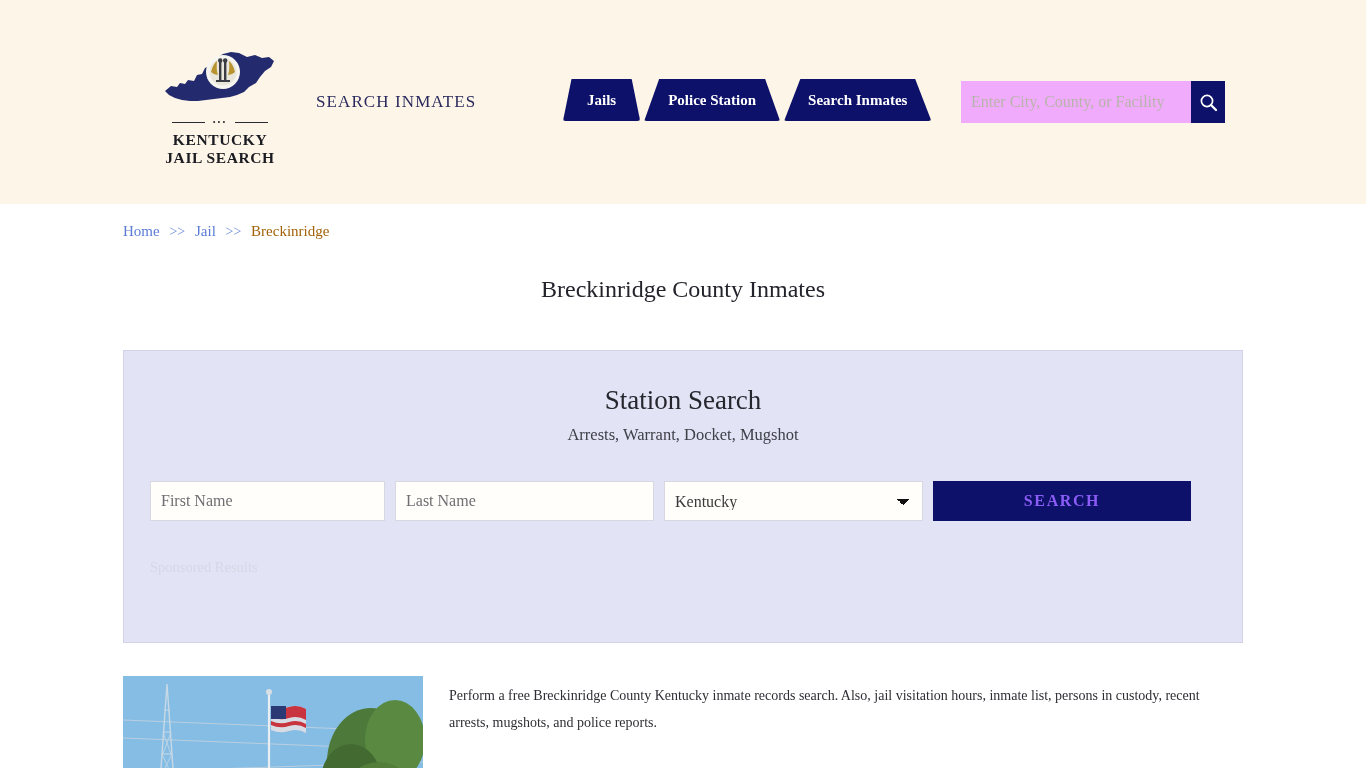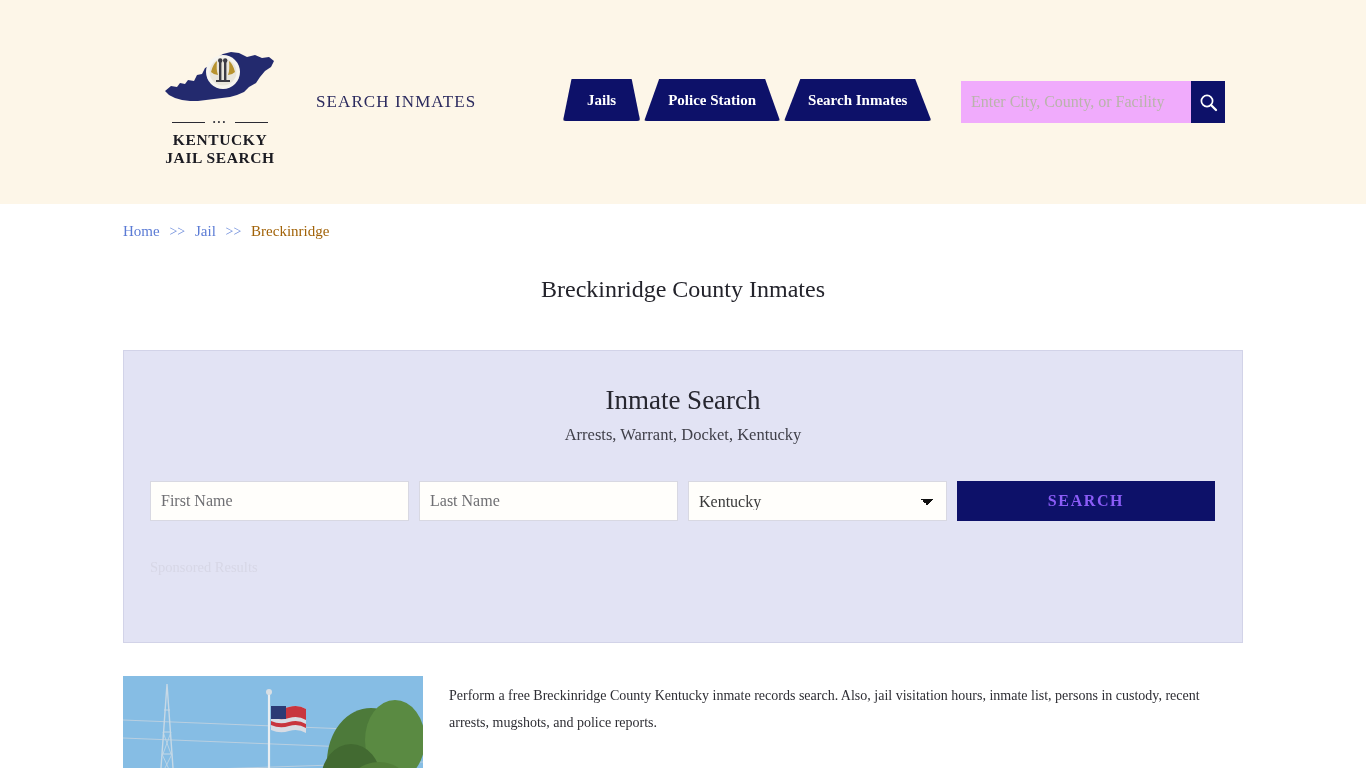--- a/index.html
+++ b/index.html
@@ -216,21 +216,21 @@
     height: 40px;
     background: #fffefb;
     border: 1px solid #d8d8e2;
     font-family: "Liberation Serif", "DejaVu Serif", serif;
     font-size: 16px;
     color: #3a3a3a;
     padding: 0 10px;
     outline: none;
   }
   .field::placeholder { color: #6f6f73; }
-  .field-first { width: 259px; }
+  .field-first { width: 235px; }
   .field-last { width: 259px; }
   .field-state {
     width: 259px;
     appearance: none;
     -webkit-appearance: none;
     background-image:
       linear-gradient(45deg, transparent 50%, #111 50%),
       linear-gradient(135deg, #111 50%, transparent 50%);
     background-position:
       calc(100% - 19px) 17px,
@@ -357,22 +357,22 @@
     <a href="#">Home</a>
     <span class="sep">&gt;&gt;</span>
     <a href="#">Jail</a>
     <span class="sep">&gt;&gt;</span>
     <span class="current">Breckinridge</span>
   </div>
 
   <h1 class="page-title">Breckinridge County Inmates</h1>
 
   <section class="search-panel">
-    <h2 class="panel-title">Inmate Search</h2>
-    <div class="panel-sub">Arrests, Warrant, Docket, Kentucky</div>
+    <h2 class="panel-title">Station Search</h2>
+    <div class="panel-sub">Arrests, Warrant, Docket, Mugshot</div>
 
     <div class="panel-form">
       <input class="field field-first" type="text" placeholder="First Name" style="">
       <input class="field field-last" type="text" placeholder="Last Name" style="">
       <select class="field field-state">
         <option>Kentucky</option>
       </select>
       <button class="btn-search">SEARCH</button>
     </div>
 

